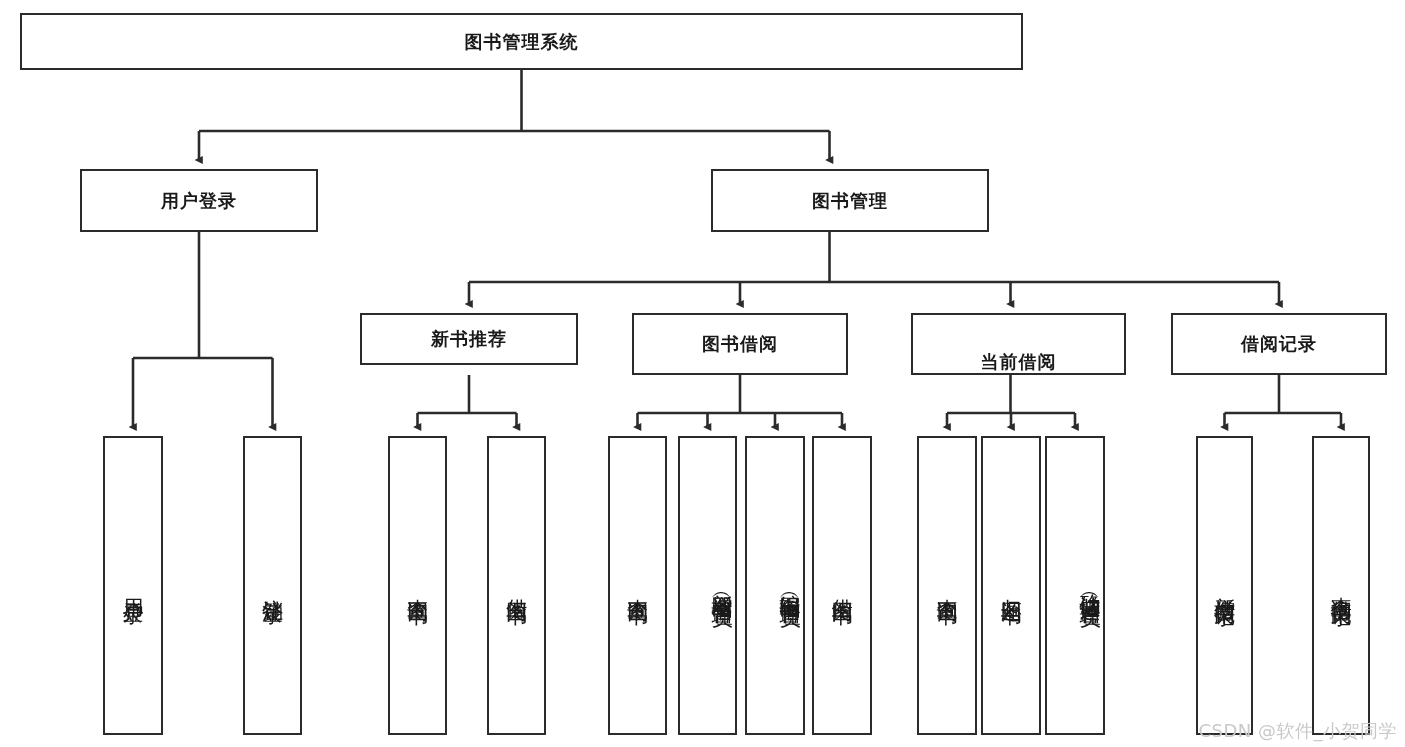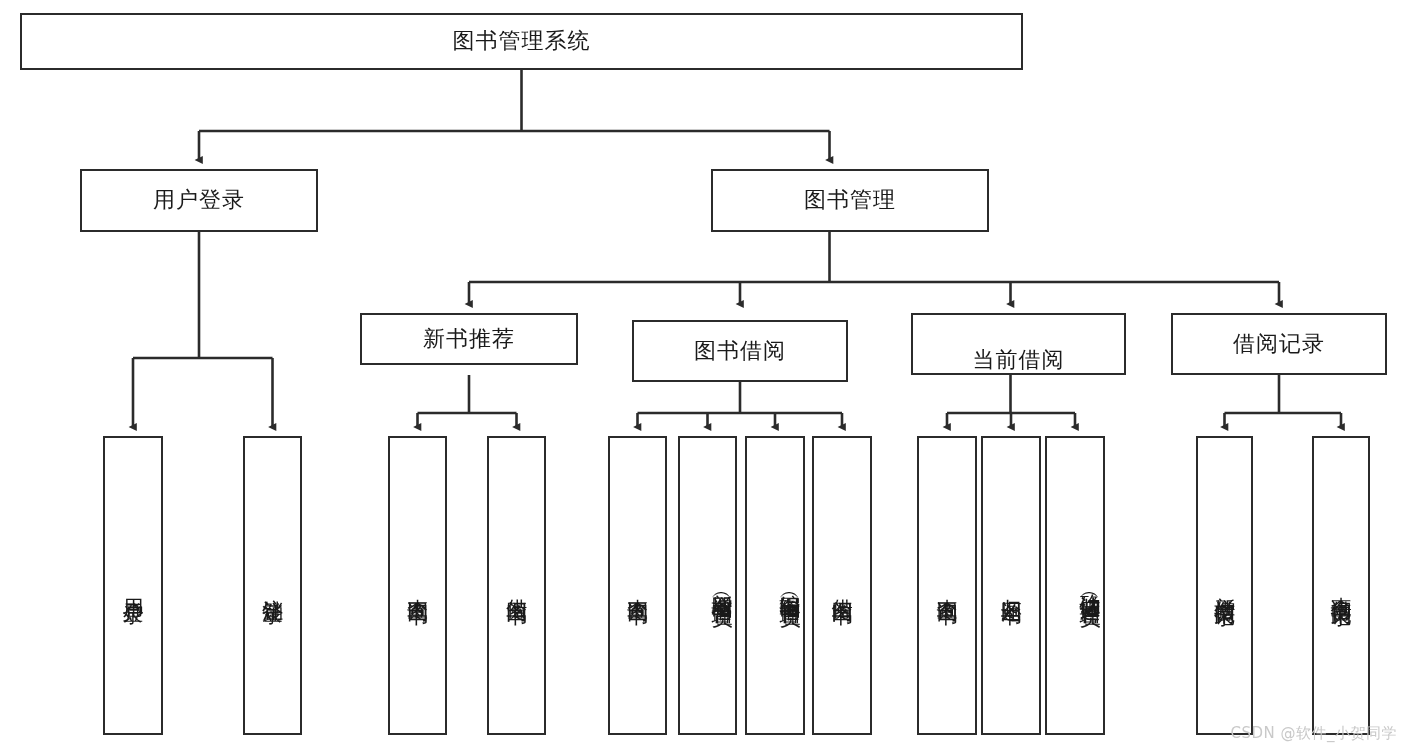--- a/index.html
+++ b/index.html
@@ -31,43 +31,44 @@
     position: absolute;
     box-sizing: border-box;
     background: #ffffff;
     border: 2px solid #2b2b2b;
     display: flex;
     align-items: center;
     justify-content: center;
     color: #1a1a1a;
   }
   .node-h {
-    font-size: 22px;
+    font-size: 18px;
     letter-spacing: 1px;
     line-height: 1.2;
+    font-weight: bold;
   }
   .node-v {
     writing-mode: vertical-rl;
     text-orientation: upright;
     font-size: 21px;
     line-height: 1.25;
     letter-spacing: 2px;
     padding: 6px 0;
     align-items: flex-start;
     justify-content: center;
     white-space: nowrap;
   }
   .node-v.centered {
     align-items: center;
   }
   .watermark {
     position: absolute;
     right: 8px;
     bottom: 4px;
-    font-size: 15px;
+    font-size: 18px;
     color: #c9c9c9;
     letter-spacing: 0.5px;
     white-space: nowrap;
   }
 </style>
 </head>
 <body>
 
 <div id="diagram-root">
 
@@ -120,21 +121,21 @@
       </div>
       <div class="node node-h" style="left: 80px; top: 169px; width: 238px; height: 63px;">
         <span>用户登录</span>
       </div>
       <div class="node node-h" style="left: 711px; top: 169px; width: 278px; height: 63px;">
         <span>图书管理</span>
       </div>
       <div class="node node-h" style="left: 360px; top: 313px; width: 218px; height: 52px;">
         <span>新书推荐</span>
       </div>
-      <div class="node node-h" style="left: 632px; top: 320px; width: 216px; height: 62px;">
+      <div class="node node-h" style="left: 632px; top: 313px; width: 216px; height: 62px;">
         <span>图书借阅</span>
       </div>
       <div class="node node-h" style="left: 911px; top: 313px; width: 215px; height: 62px; align-items: flex-end;">
         <span>当前借阅</span>
       </div>
       <div class="node node-h" style="left: 1171px; top: 313px; width: 216px; height: 62px; justify-content: center;">
         <span>借阅记录</span>
       </div>
       <div class="node node-v centered" style="left: 103px; top: 436px; width: 60px; height: 299px;">
         <span>用户登录</span>

